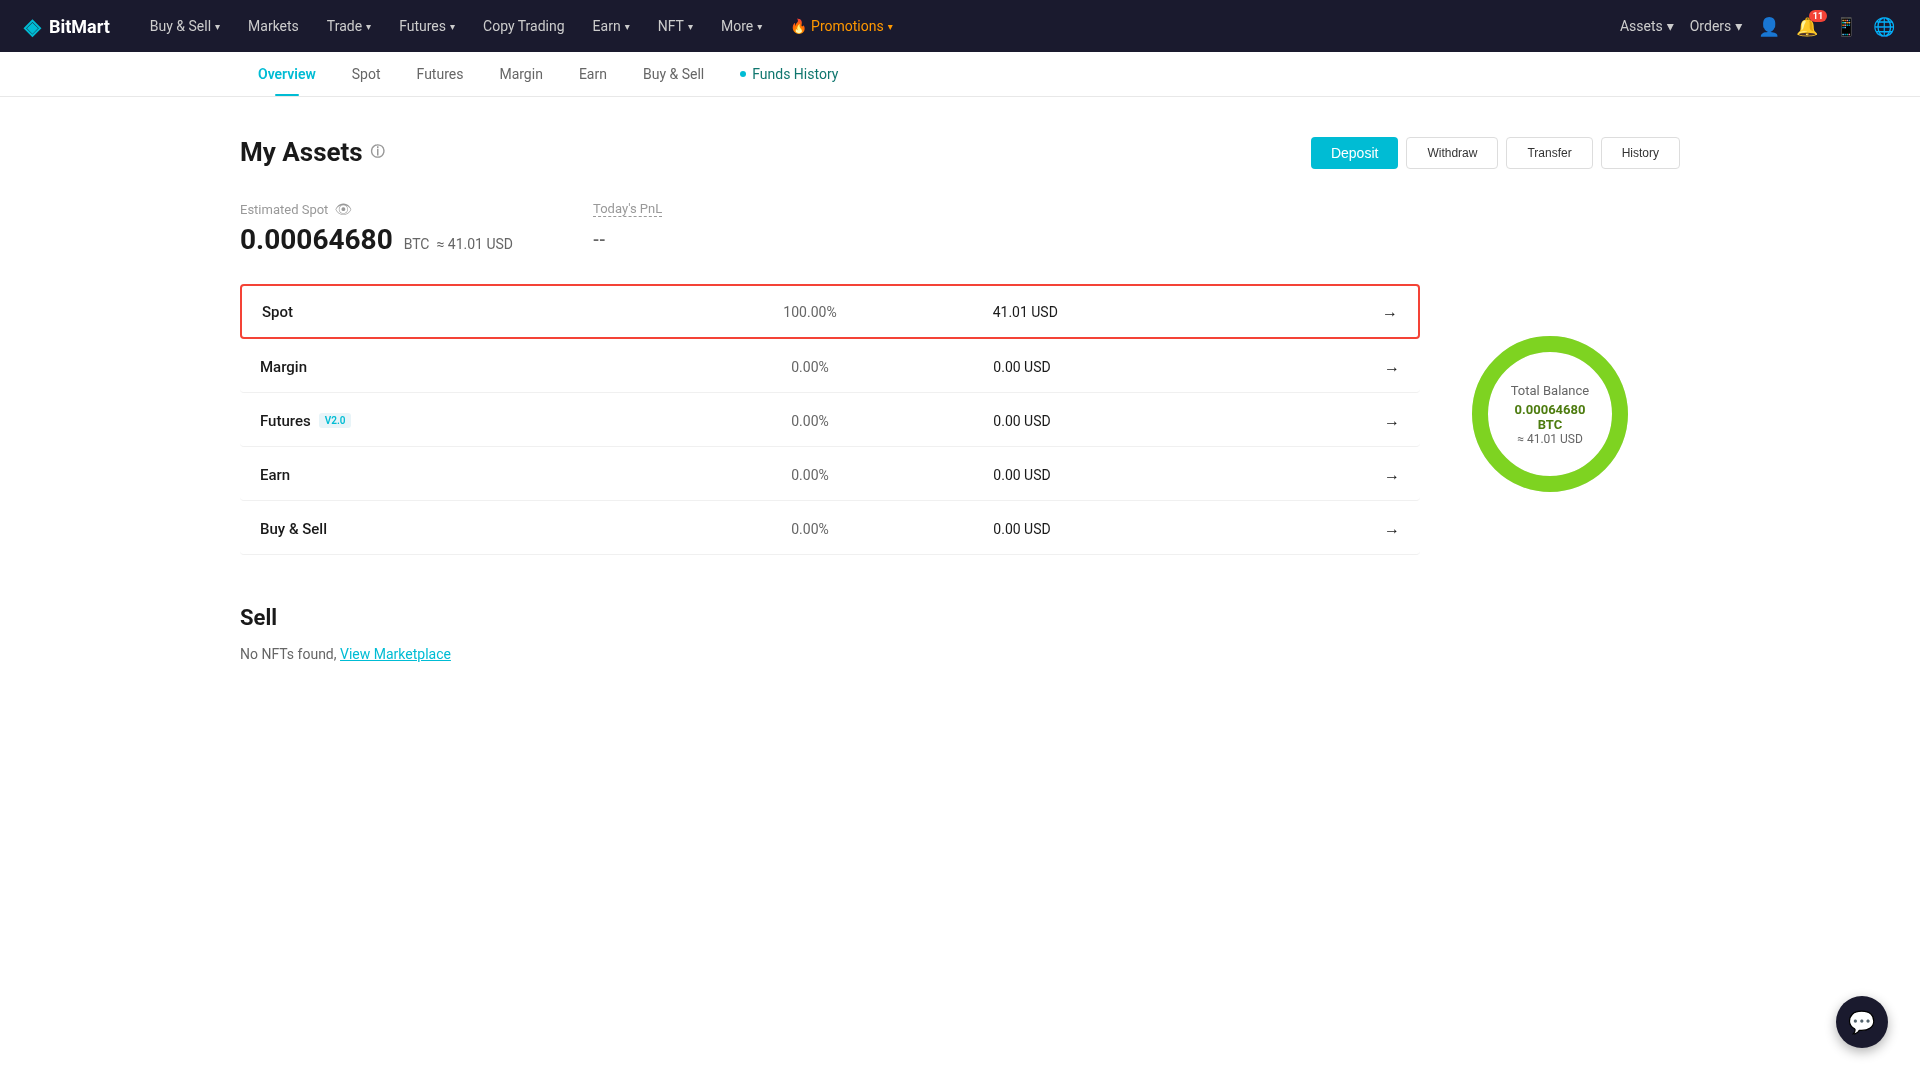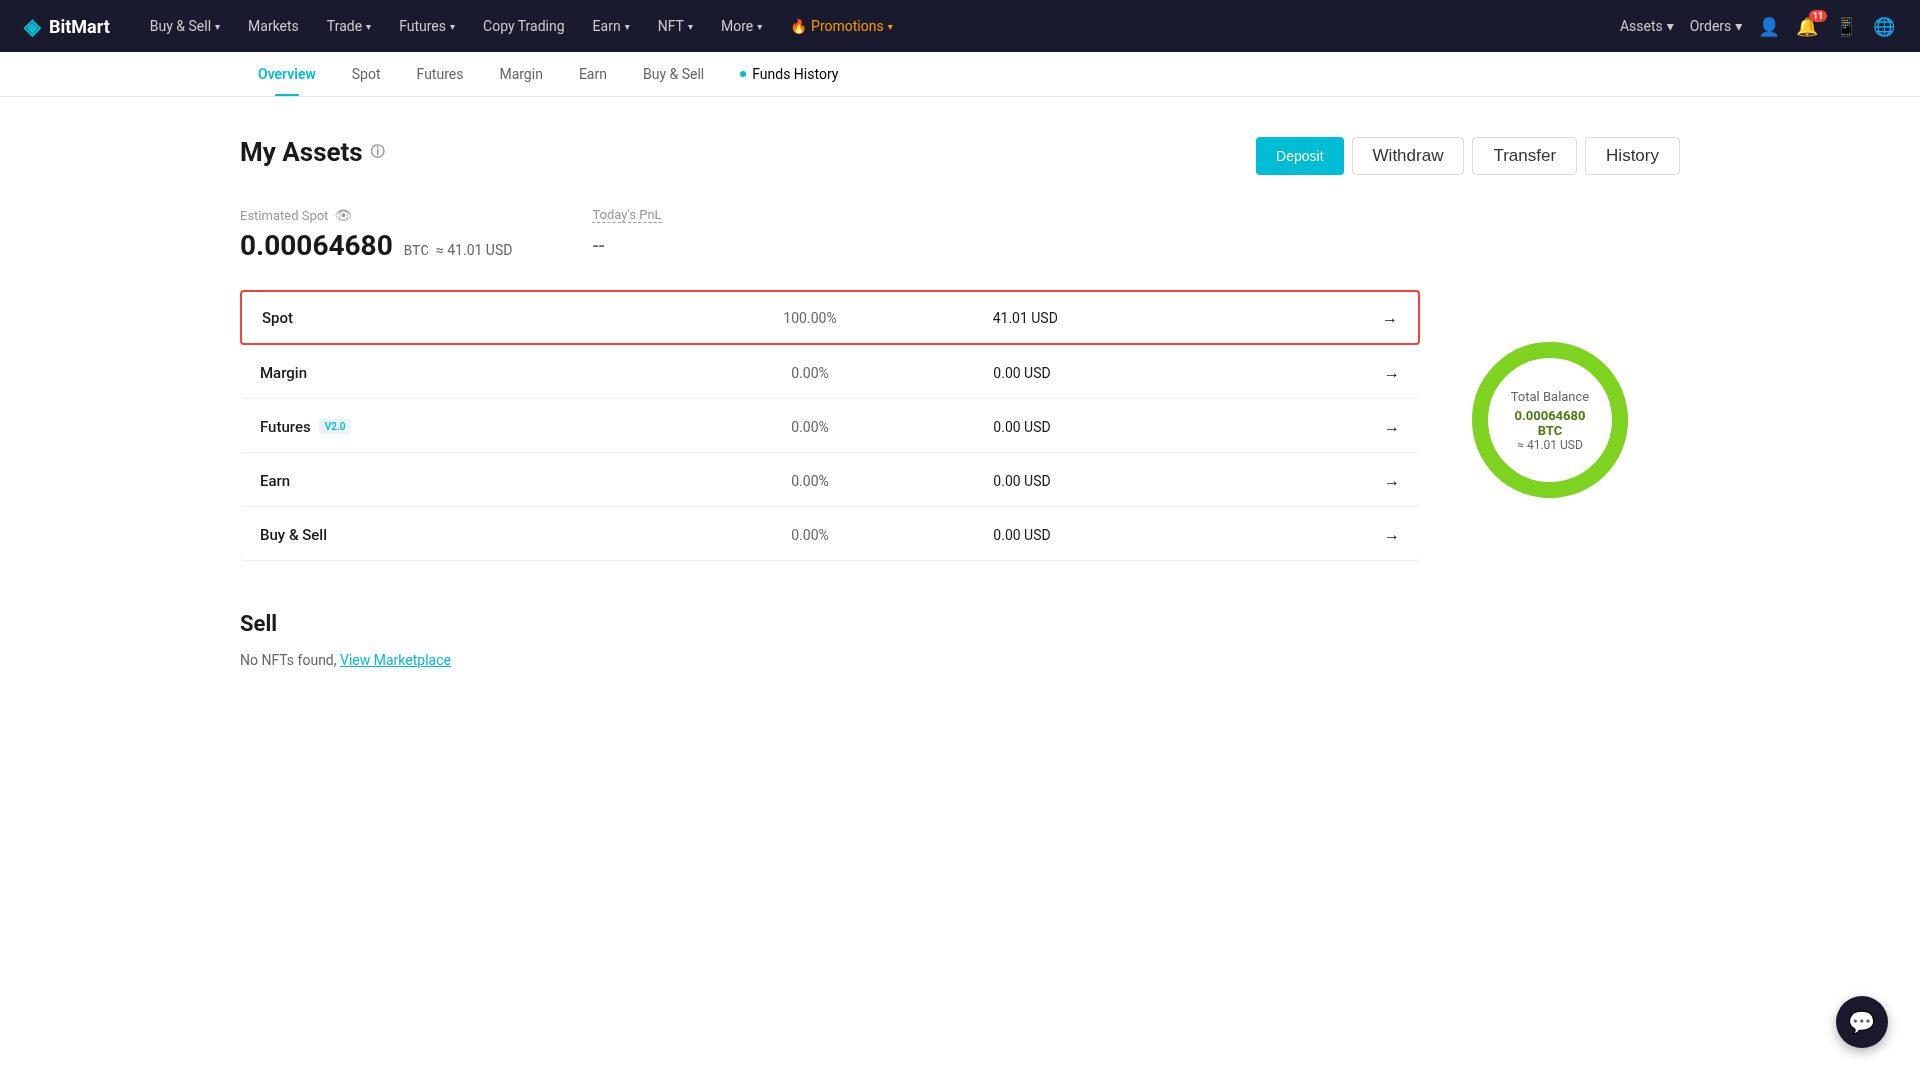--- a/index.html
+++ b/index.html
@@ -80,21 +80,21 @@
       content: '';
       position: absolute;
       bottom: 0;
       left: 50%;
       transform: translateX(-50%);
       width: 24px;
       height: 2px;
       background: #00bcd4;
       border-radius: 2px;
     }
-    .funds-history-item { color: #000000; }
+    .funds-history-item { color: #0f766e; }
     .funds-history-dot { width: 6px; height: 6px; background: #00bcd4; border-radius: 50%; display: inline-block; }
 
     
     .main-content {
       padding: 40px 240px;
     }
 
     
     .assets-header {
       display: flex;
@@ -125,21 +125,21 @@
       font-size: 14px;
       cursor: pointer;
       font-weight: 500;
     }
     .btn-outline {
       background: #fff;
       color: #333;
       border: 1px solid #ddd;
       padding: 8px 20px;
       border-radius: 4px;
-      font-size: 17px;
+      font-size: 12px;
       cursor: pointer;
       font-weight: 500;
     }
 
     
     .estimated-section {
       display: flex;
       gap: 80px;
       margin-bottom: 28px;
     }
@@ -150,21 +150,21 @@
       align-items: center;
       gap: 6px;
       margin-bottom: 6px;
     }
     .est-label .eye-icon { font-size: 14px; cursor: pointer; }
     .est-value {
       font-size: 28px;
       font-weight: 700;
       color: #1a1a1a;
     }
-    .est-value .btc-unit { font-size: 14px; font-weight: 400; color: #666; margin-left: 4px; font-family: Liberation Mono, monospace; }
+    .est-value .btc-unit { font-size: 14px; font-weight: 400; color: #666; margin-left: 4px; }
     .est-value .usd-approx { font-size: 14px; font-weight: 400; color: #666; }
     .pnl-label {
       font-size: 13px;
       color: #999;
       margin-bottom: 6px;
       border-bottom: 1px dashed #999;
       display: inline-block;
     }
     .pnl-value { font-size: 18px; color: #666; font-weight: 500; }
 

